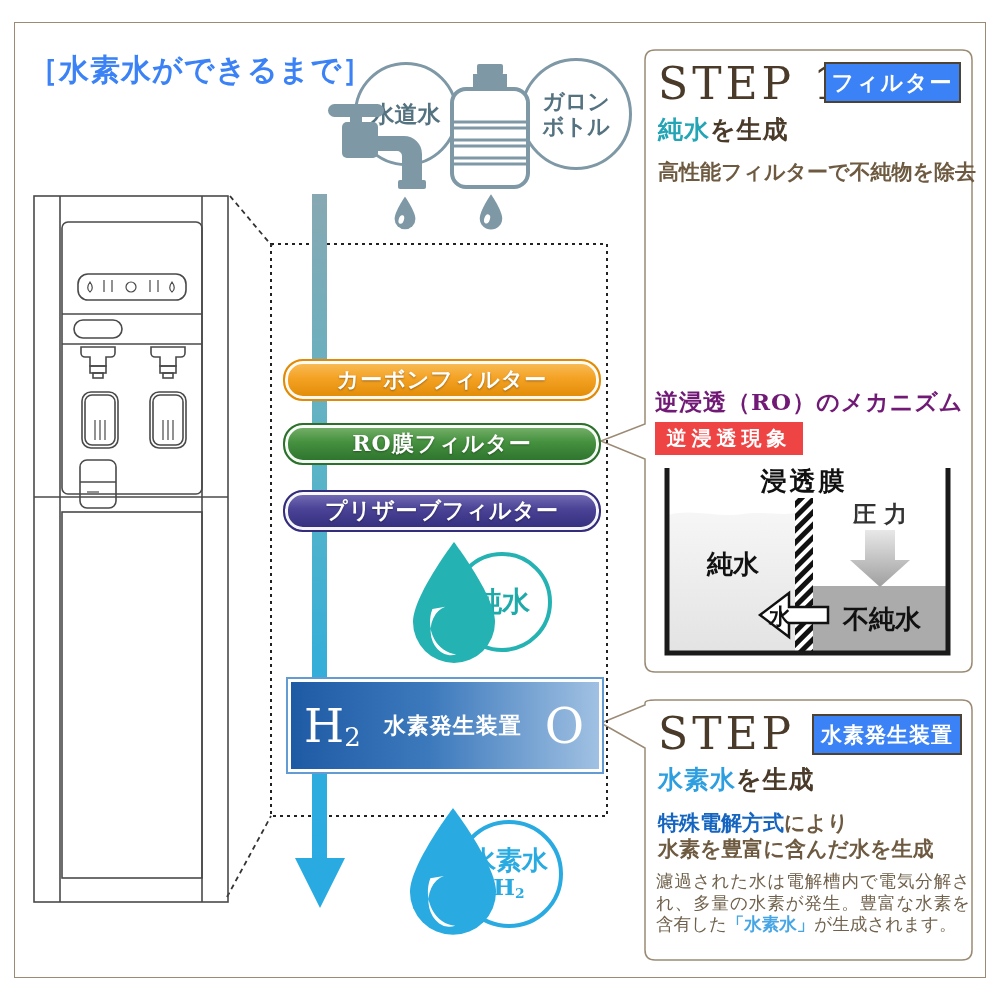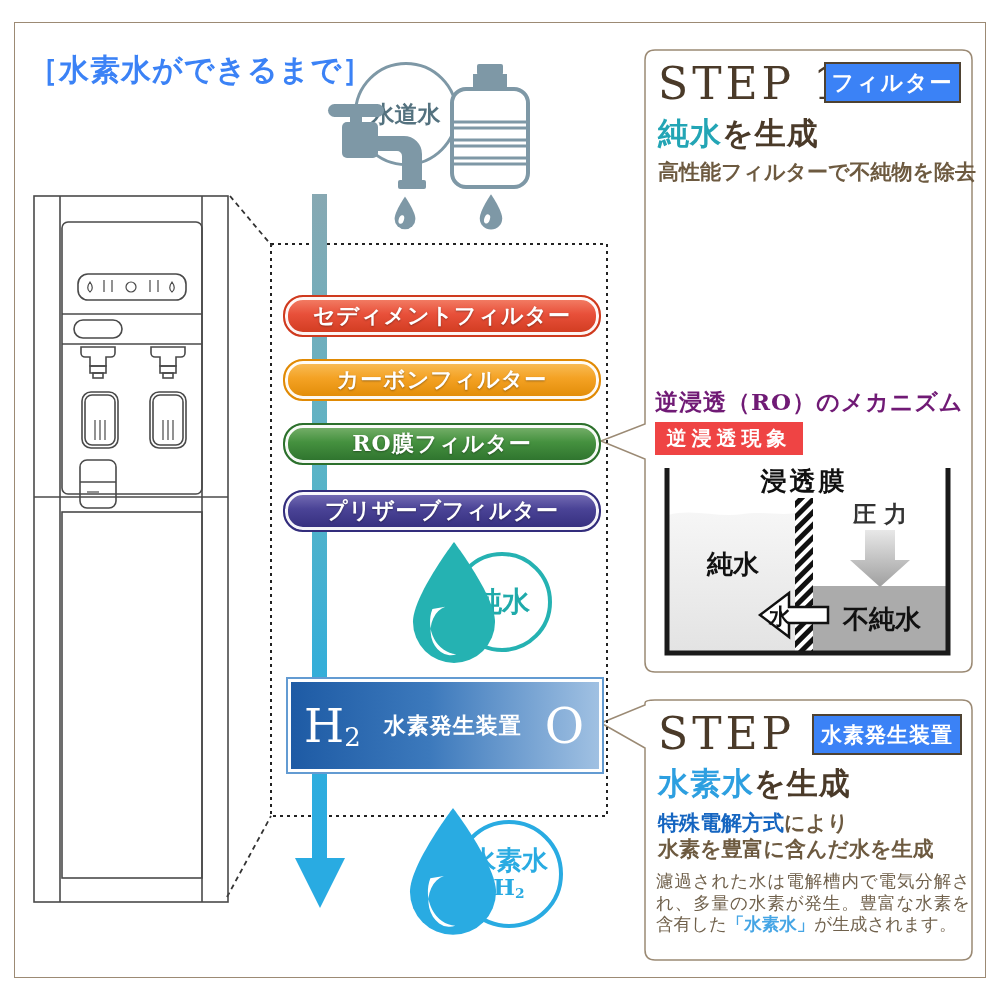--- a/index.html
+++ b/index.html
@@ -52,21 +52,21 @@
   .device .o{font-size:48px;margin-right:18px;}
 
   .note{left:290px;top:932px;font-size:15px;font-weight:bold;color:#3f3020;letter-spacing:.5px;}
 
   
   .step-label{font-size:44px;color:#4a3a29;letter-spacing:4px;}
   .badge{background:#3b82f6;border:2px solid #4e4232;color:#fff;font-weight:bold;
          display:flex;align-items:center;justify-content:center;}
   .b1{left:824px;top:62px;width:133px;height:37px;font-size:22px;letter-spacing:2px;}
   .b2{left:812px;top:714px;width:146px;height:37px;font-size:21px;letter-spacing:1px;}
-  .headline{font-size:31px;font-weight:bold;color:#4a3a29;letter-spacing:1px;}
+  .headline{font-size:25px;font-weight:bold;color:#4a3a29;letter-spacing:1px;}
   .hl-teal{color:#23a5b5;}
   .hl-blue{color:#2d9fe0;}
   .hl-navy{color:#1565c0;}
   .subhead{font-size:21px;font-weight:bold;color:#6d5a40;}
   .para{width:314px;font-size:17.5px;line-height:1.24;color:#70614c;text-align:justify;}
   .para .green{color:#2f8f36;font-weight:bold;}
   .para .blue{color:#45a5e5;font-weight:bold;}
   .mech-title{font-size:23px;font-weight:bold;color:#701a75;letter-spacing:1px;}
   .mech-badge{left:655px;top:422px;width:148px;height:33px;background:#ef4444;color:#fff;
               font-weight:bold;font-size:20px;letter-spacing:5px;
@@ -128,20 +128,24 @@
     <line x1="2" y1="305" x2="196" y2="305"></line>
     <rect x="30" y="320" width="140" height="366"></rect>
   </svg>
 
   <div class="abs flow-line"></div>
   <div class="abs flow-arrow"></div>
 
   <div class="abs src-circle c-tap">
     <span>水道水</span>
   </div>
+  <div class="abs src-circle c-gallon">
+    <span>ガロン</span>
+    <span>ボトル</span>
+  </div>
 
   <svg class="abs" style="left:326px;top:98px;" width="112" height="94" viewBox="0 0 112 94" fill="#7e98a6">
     <rect x="2" y="6" width="56" height="13" rx="6.5"></rect>
     <rect x="24" y="17" width="12" height="9"></rect>
     <rect x="16" y="24" width="36" height="36" rx="5"></rect>
     <path d="M44,38 H78 a18,18 0 0 1 18,18 V84 H76 V58 a5,5 0 0 0 -5,-5 H44 Z"></path>
     <rect x="72" y="82" width="28" height="9" rx="2"></rect>
   </svg>
 
   <svg class="abs" style="left:446px;top:62px;" width="88" height="128" viewBox="0 0 88 128">
@@ -160,23 +164,20 @@
 
   <svg class="abs" style="left:392px;top:196px;" width="26" height="35" viewBox="0 0 100 130">
     <path d="M50,0 C50,0 10,58 10,86 a40,40 0 0 0 80,0 C90,58 50,0 50,0 Z" fill="#7e98a6"></path>
     <ellipse cx="36" cy="88" rx="10" ry="17" fill="#fff" transform="rotate(18 36 88)"></ellipse>
   </svg>
   <svg class="abs" style="left:477px;top:194px;" width="28" height="37" viewBox="0 0 100 130">
     <path d="M50,0 C50,0 10,58 10,86 a40,40 0 0 0 80,0 C90,58 50,0 50,0 Z" fill="#7e98a6"></path>
     <ellipse cx="36" cy="88" rx="10" ry="17" fill="#fff" transform="rotate(18 36 88)"></ellipse>
   </svg>
 
-  <div class="abs pill" style="top: 295px; background: linear-gradient(rgb(244, 131, 106) 0%, rgb(232, 80, 58) 45%, rgb(207, 58, 30) 100%); border: 2.5px solid rgb(207, 58, 30);">
-    <span>セディメントフィルター</span>
-    </div>
   <div class="abs pill" style="top: 359px; background: linear-gradient(rgb(249, 192, 94) 0%, rgb(244, 162, 36) 45%, rgb(224, 138, 5) 100%); border: 2.5px solid rgb(224, 138, 5);">
     <span>カーボンフィルター</span>
     </div>
   <div class="abs pill" style="top: 423px; background: linear-gradient(rgb(124, 179, 111) 0%, rgb(69, 145, 63) 45%, rgb(44, 112, 44) 100%); border: 2.5px solid rgb(44, 112, 44);">
     <span>RO膜フィルター</span>
     </div>
   <div class="abs pill" style="top: 490px; background: linear-gradient(rgb(122, 114, 184) 0%, rgb(74, 67, 150) 45%, rgb(51, 45, 124) 100%); border: 2.5px solid rgb(51, 45, 124);">
     <span>プリザーブフィルター</span>
     </div>
 

